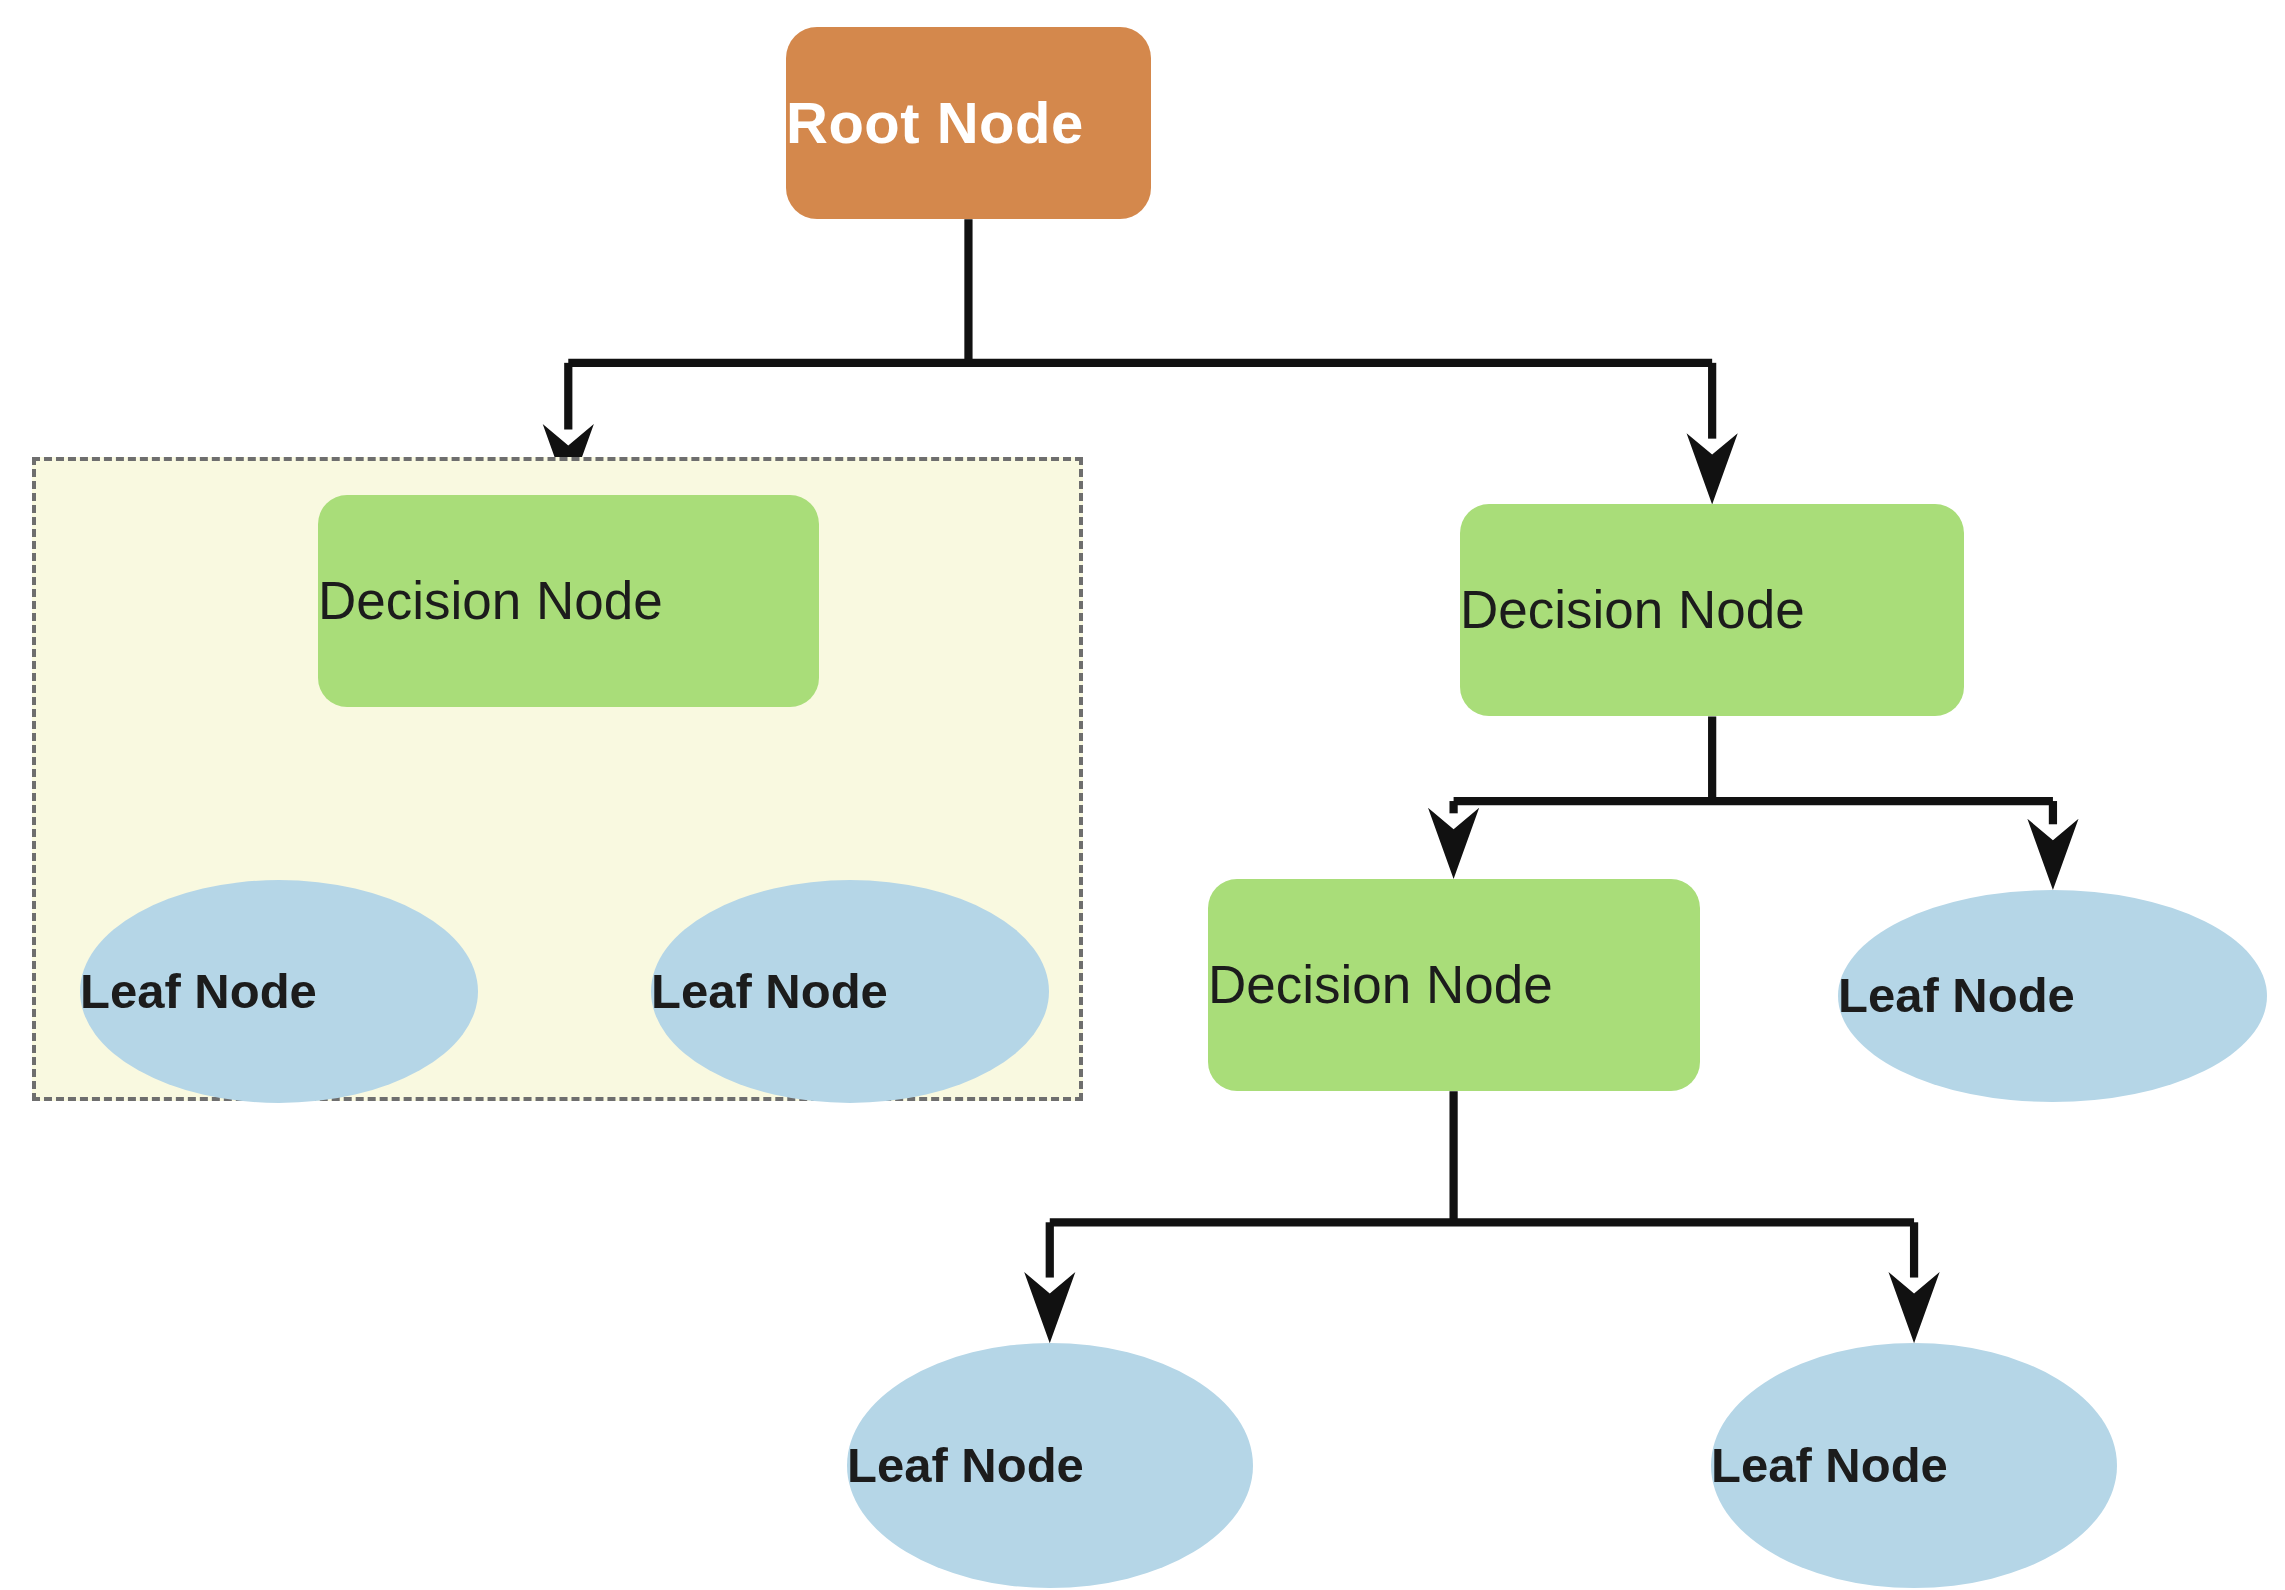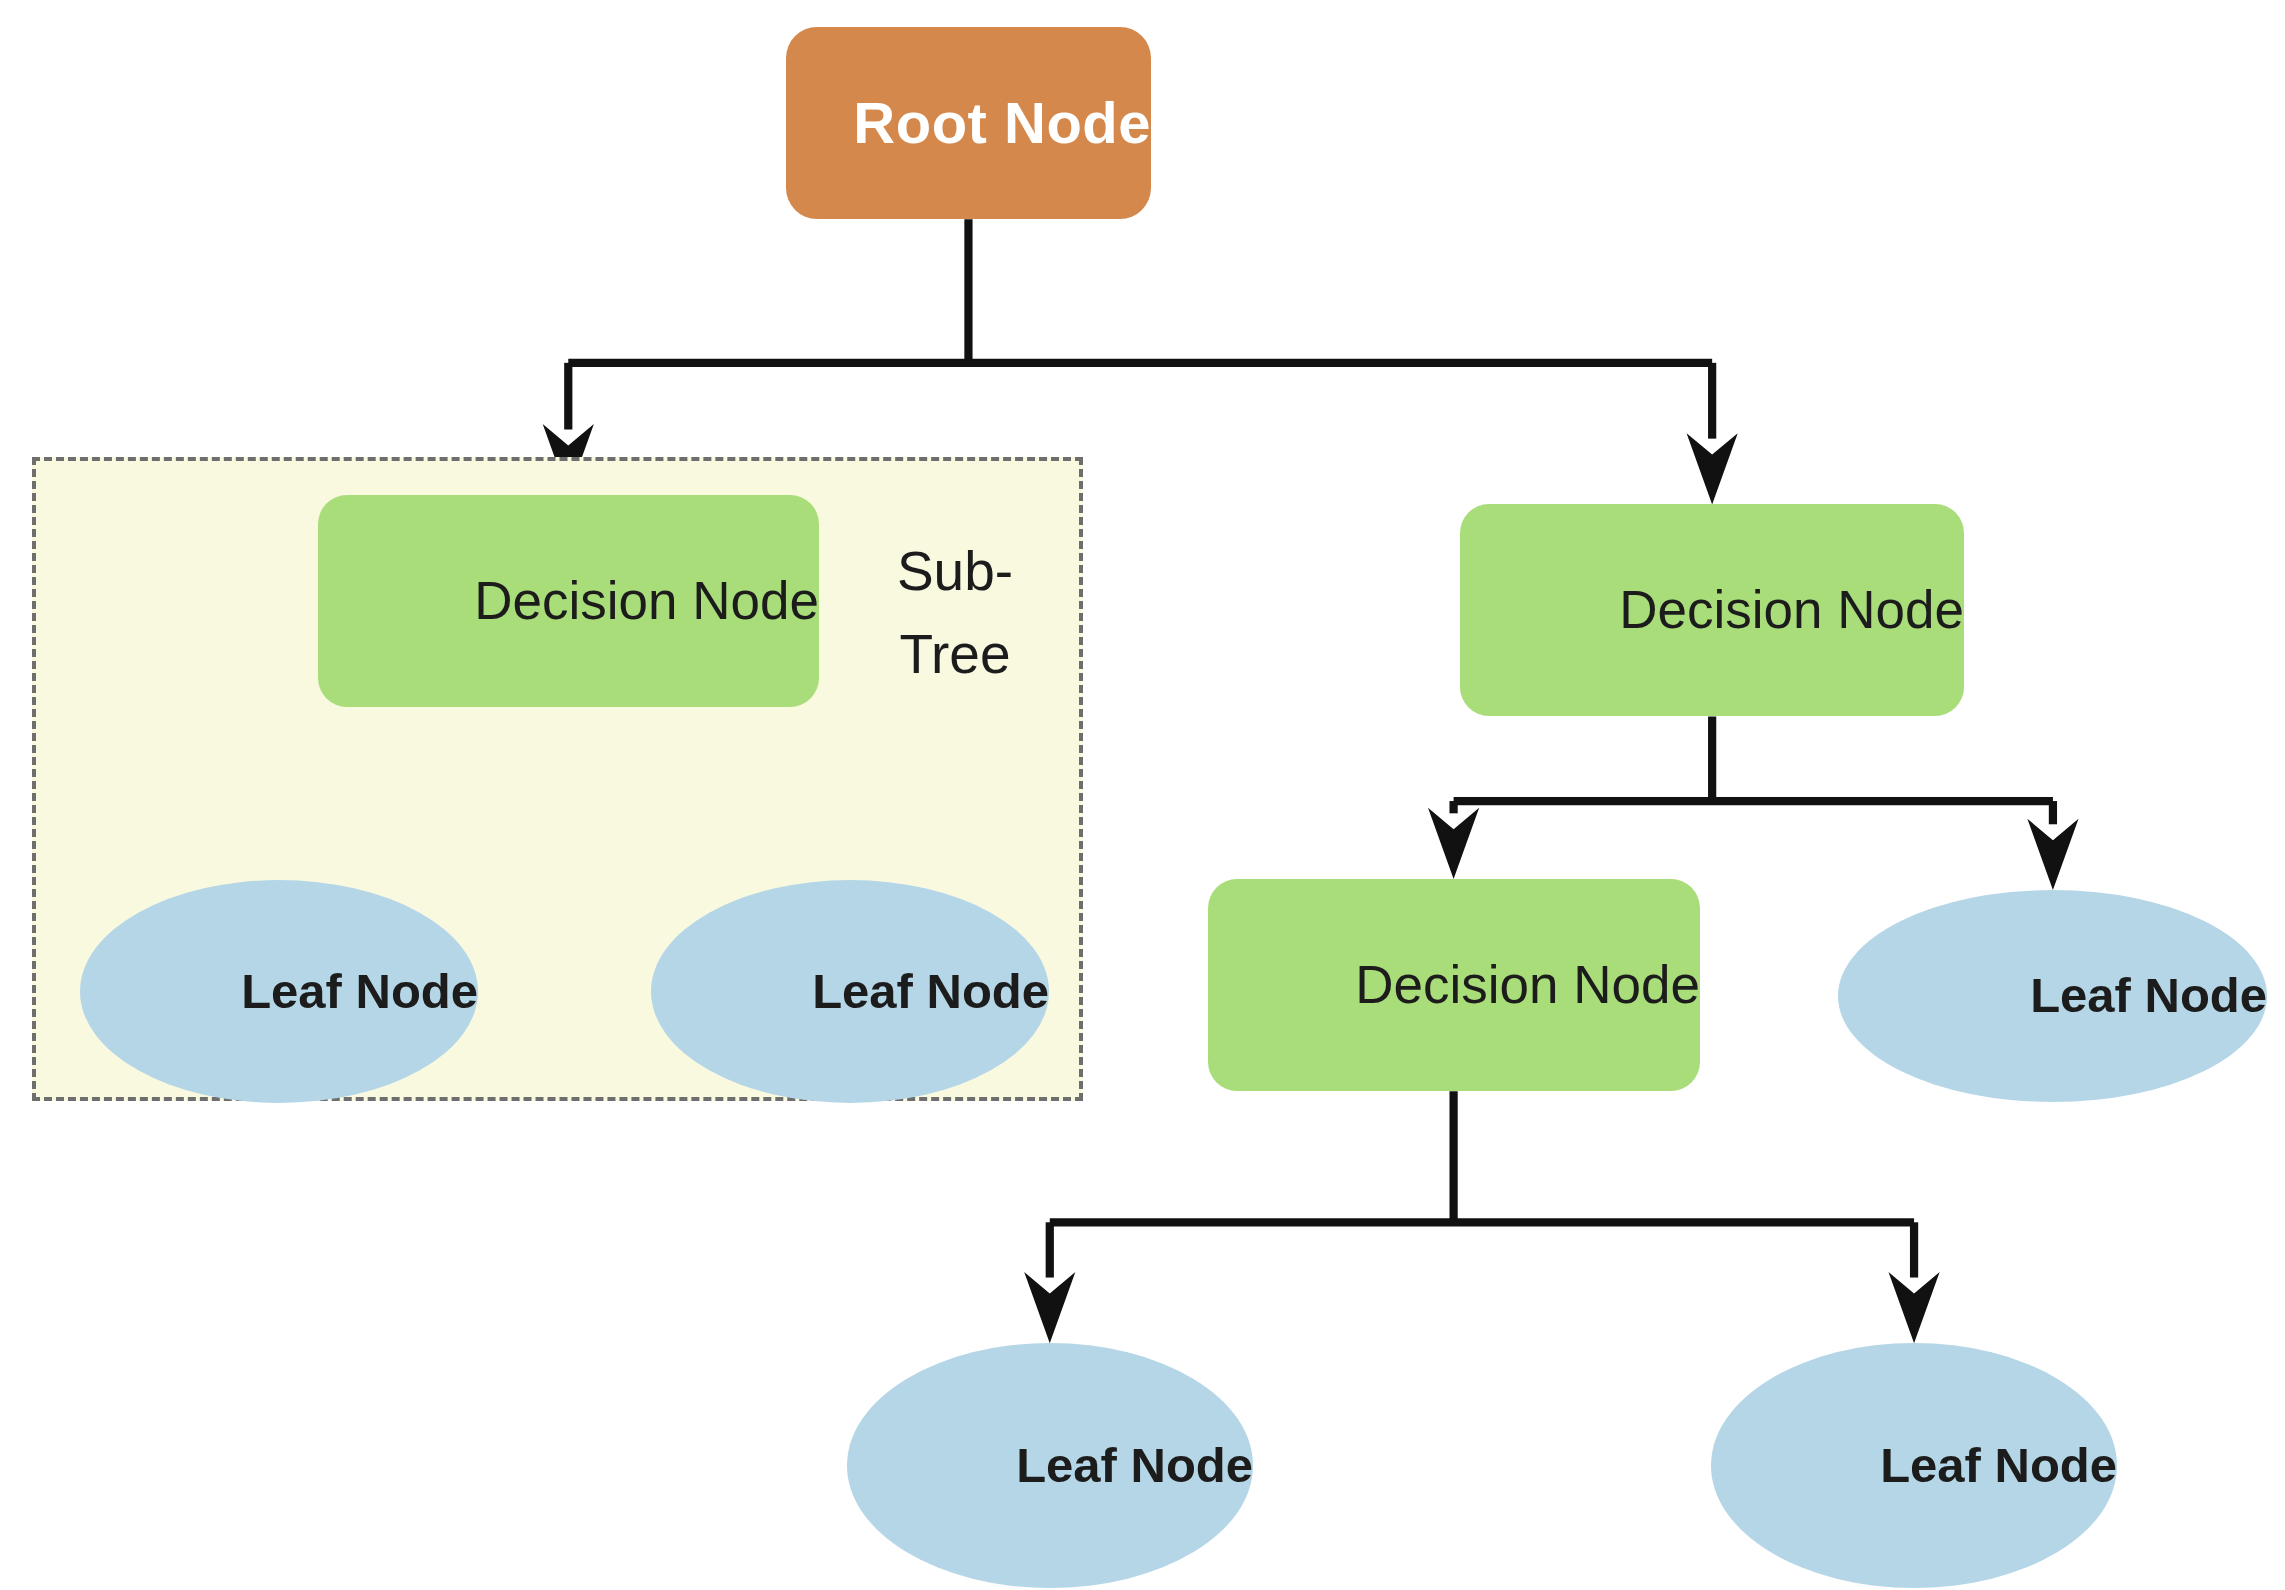--- a/index.html
+++ b/index.html
@@ -21,21 +21,21 @@
     position: absolute;
     left: 0;
     top: 0;
     width: 2285px;
     height: 1591px;
   }
   .node {
     position: absolute;
     display: flex;
     align-items: center;
-    justify-content: flex-end;
+    justify-content: flex-start;
     text-align: center;
     box-sizing: border-box;
     z-index: 3;
   }
   .node-label {
     display: block;
     line-height: 1.05;
     white-space: nowrap;
   }
   .root-node {
@@ -82,21 +82,20 @@
     z-index: 4;
     white-space: pre-line;
   }
 </style>
 </head>
 <body>
 
 <div id="canvas">
 
   <div class="subtree-box" id="subtree-box" style="left: 32px; top: 457px; width: 1051px; height: 644px; background: rgb(249, 249, 224); border-color: rgb(110, 110, 110);"></div>
-  <div class="subtree-label" id="subtree-label" style="left: 841px; top: 530px; width: 228px; color: rgb(28, 28, 28);"><span>Sub-</span><br><span>Tree</span></div>
 
   <svg id="edges" viewBox="0 0 2501 1741" preserveAspectRatio="none">
       <g>
         <line x1="1060" y1="240" x2="1060" y2="397.03999999999996" stroke="#111111" stroke-width="9"></line>
         <line x1="622" y1="397.03999999999996" x2="1874" y2="397.03999999999996" stroke="#111111" stroke-width="9"></line>
         <line x1="622" y1="397.03999999999996" x2="622" y2="470" stroke="#111111" stroke-width="9"></line>
         <path d="M 622 542 L 594 464 L 622 487.4 L 650 464 Z" fill="#111111"></path>
         <line x1="1874" y1="397.03999999999996" x2="1874" y2="480" stroke="#111111" stroke-width="9"></line>
         <path d="M 1874 552 L 1846 474 L 1874 497.4 L 1902 474 Z" fill="#111111"></path>
       </g>

